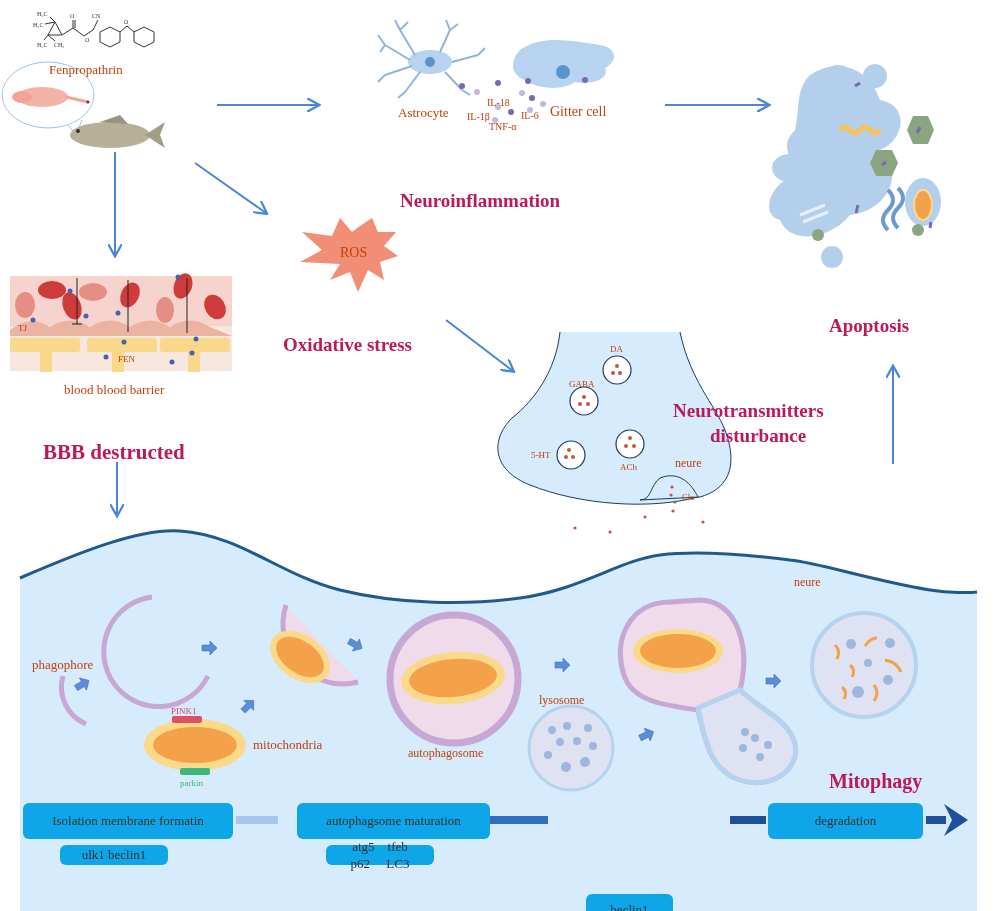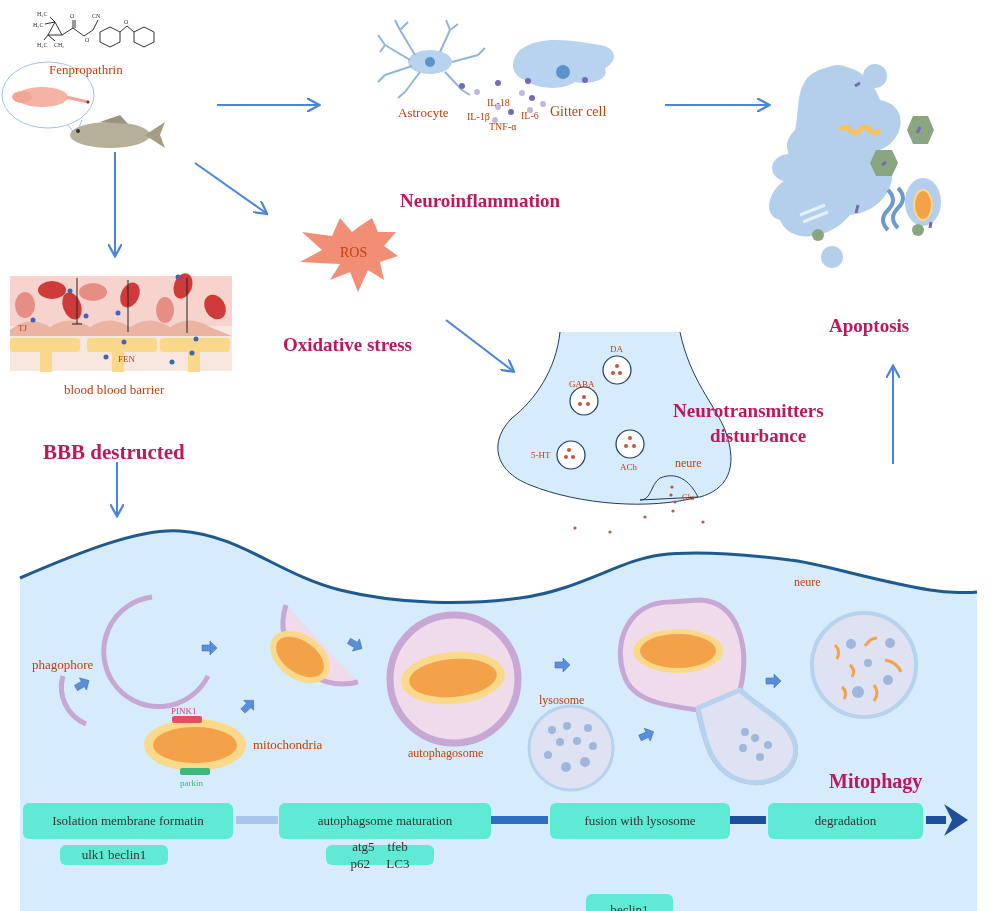--- a/index.html
+++ b/index.html
@@ -1,20 +1,20 @@
 <!DOCTYPE html>
 <html><head>
 <meta charset="utf-8">
 <style>
   html, body { margin:0; padding:0; background:#ffffff; }
   body { width:999px; height:911px; position:relative; overflow:hidden; font-family:"Liberation Serif", serif; }
   #stage { position:absolute; left:0; top:0; width:999px; height:911px; }
   .lbl { position:absolute; color:#c2410c; font-family:"Liberation Serif", serif; white-space:nowrap; }
   .red { position:absolute; color:#be185d; font-weight:bold; font-family:Liberation Serif, serif; white-space:nowrap;margin-top:32px; }
-  .box { position:absolute; background:#5eead4; border-radius:6px; color:#333; font-family:"Liberation Serif", serif; font-size:13px; display:flex; align-items:center; justify-content:center; text-align:center; }
+  .box { position:absolute; background:#0ea5e9; border-radius:6px; color:#333; font-family:"Liberation Serif", serif; font-size:13px; display:flex; align-items:center; justify-content:center; text-align:center; }
   .box2 { flex-direction:column; line-height:17px; }
   svg text { font-family:"Liberation Serif", serif; }
 </style>
 </head>
 <body>
 
 <div id="stage">
 
 <svg width="999" height="911" viewBox="0 0 999 911" style="position:absolute;left:0;top:0">
   <defs>
@@ -322,22 +322,21 @@
 <div class="lbl" style="left:794px;top:575px;font-size:12px">neure</div>
 <div class="lbl" style="left:32px;top:657px;font-size:13px">phagophore</div>
 <div class="lbl" style="left:171px;top:706px;font-size:9px;color:#d94561">PINK1</div>
 <div class="lbl" style="left:180px;top:778px;font-size:9px;color:#3db87a">parkin</div>
 <div class="lbl" style="left:253px;top:737px;font-size:13px">mitochondria</div>
 <div class="lbl" style="left:408px;top:746px;font-size:12px">autophagosome</div>
 <div class="lbl" style="left:539px;top:693px;font-size:12px">lysosome</div>
 <div class="red" style="left:829px;top:738px;font-size:20px">Mitophagy</div>
 
 <div class="box" style="left:23px;top:803px;width:210px;height:36px">Isolation membrane formatin</div>
-<div class="box" style="left:279px;top:803px;width:212px;height:36px">autophagsome maturation</div>
-<div class="box" style="left:550px;top:803px;width:180px;height:36px">fusion with lysosome</div>
+<div class="box" style="left:297px;top:803px;width:193px;height:36px">autophagsome maturation</div>
 <div class="box" style="left:768px;top:803px;width:155px;height:36px">degradation</div>
 
 <div class="box" style="left:60px;top:845px;width:108px;height:20px">ulk1 beclin1</div>
 <div class="box box2" style="left:326px;top:845px;width:108px;height:20px;white-space:pre">
   <span>atg5    tfeb</span>
   <span>p62     LC3</span>
 </div>
 <div class="box" style="left:586px;top:894px;width:87px;height:32px">beclin1</div>
 
 </div>

